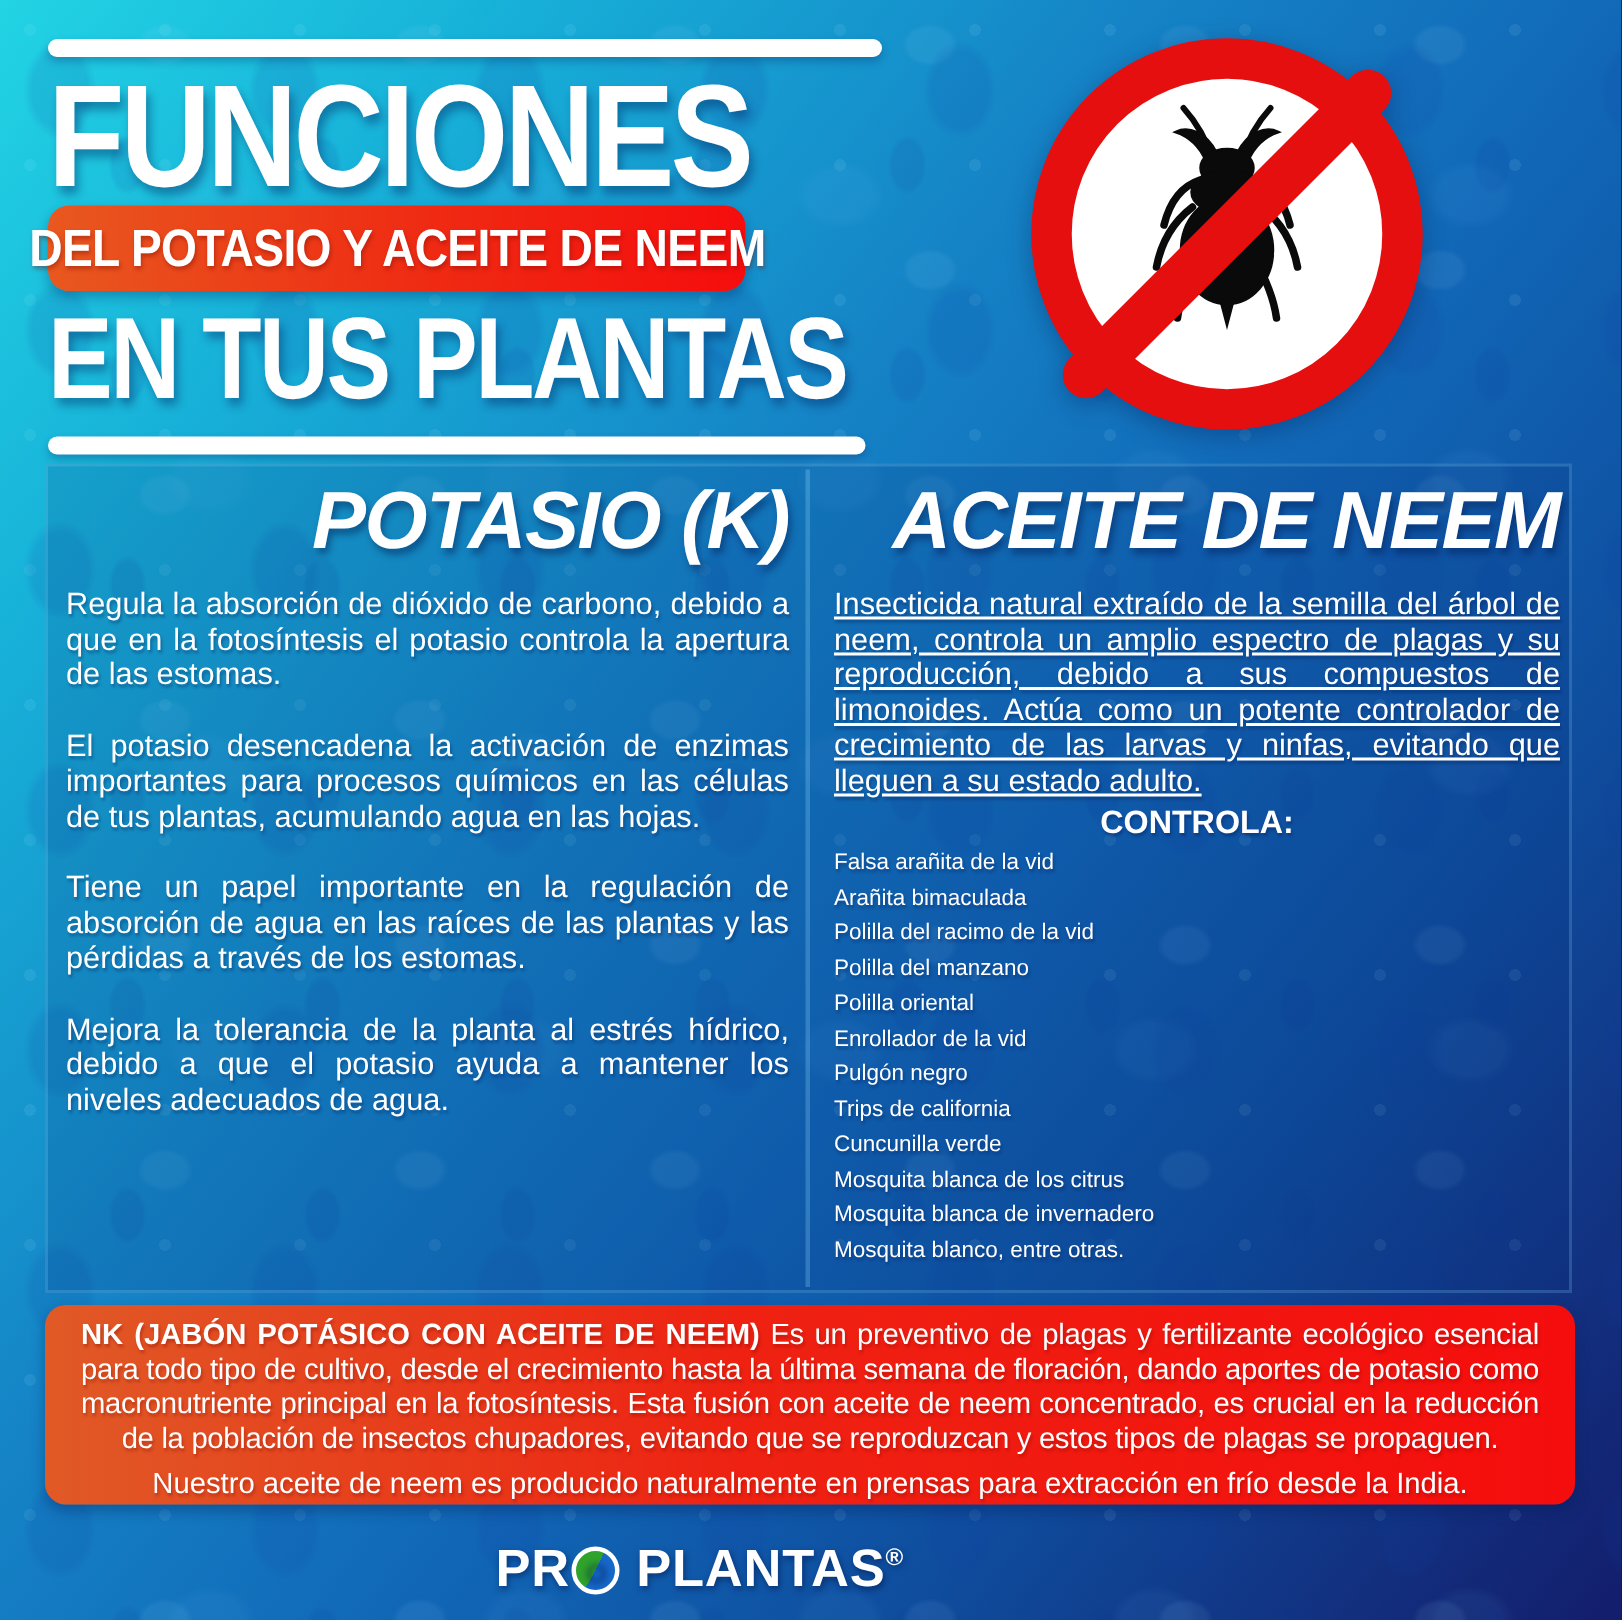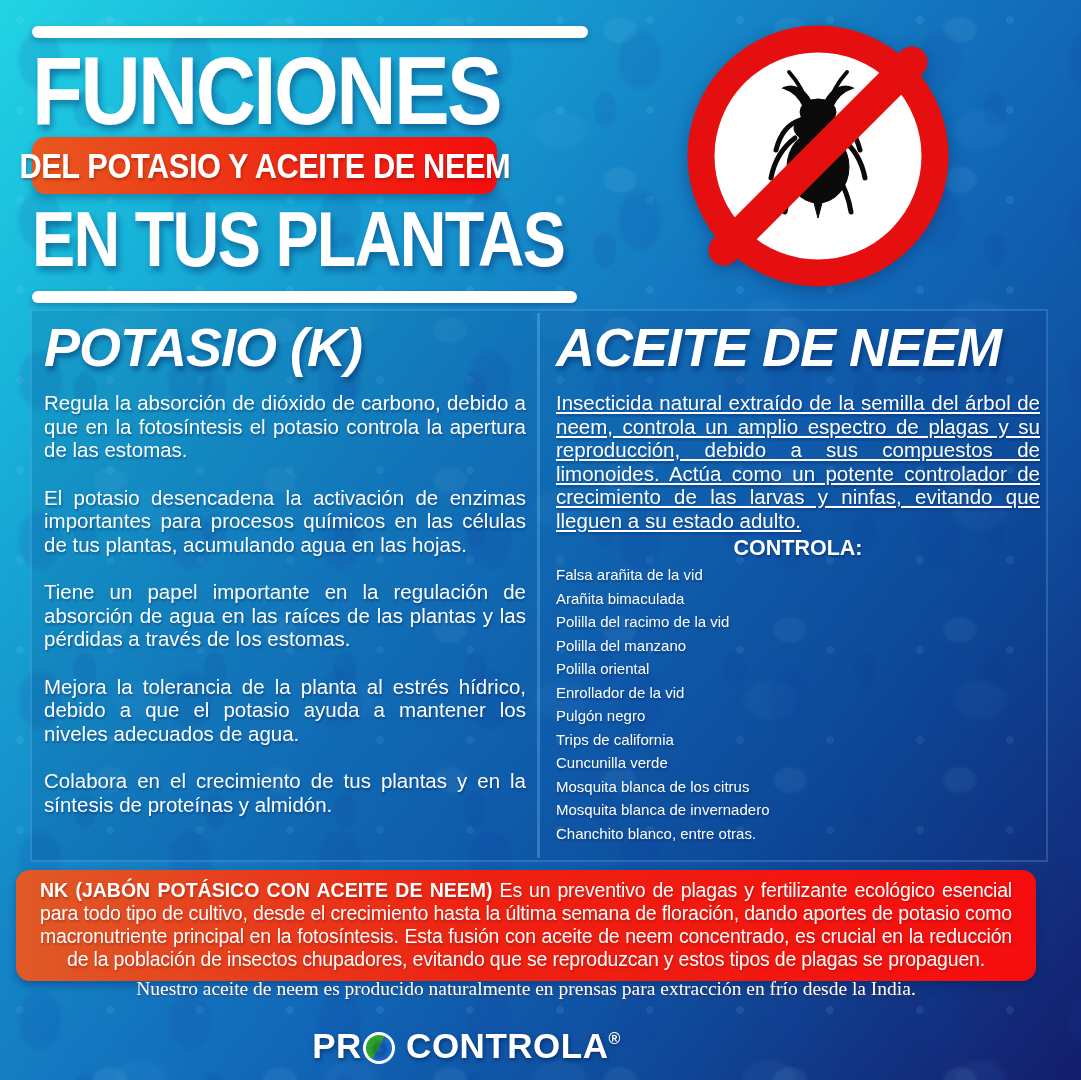--- a/index.html
+++ b/index.html
@@ -52,54 +52,53 @@
   
   .content-panel{
     position:absolute;left:30px;top:309px;width:1018px;height:553px;
     background:rgba(7,42,118,.16);border:2px solid rgba(140,220,255,.22);box-sizing:border-box;
   }
   .col-divider{position:absolute;left:537px;top:313px;width:3px;height:545px;background:rgba(150,225,255,.26);}
   .column{position:absolute;top:320px;}
   .col-left{left:44px;width:482px;}
   .col-right{left:556px;width:484px;}
   .col-title{
-    margin:0 0 16px;text-align:left;font-style:italic;font-weight:bold;
+    margin:0 0 16px;text-align:right;font-style:italic;font-weight:bold;
     font-size:54px;line-height:1.02;letter-spacing:-1px;color:#fff;
     text-shadow:2px 4px 5px rgba(0,25,80,.45);
   }
   .col-text p{
     margin:0 0 24px;font-size:20.5px;line-height:23.5px;text-align:justify;color:#fff;
     text-shadow:1px 2px 2px rgba(0,25,80,.38);
   }
   .controla{
     margin:3px 0 2px;font-size:21.5px;font-weight:bold;text-align:center;
     text-shadow:1px 2px 2px rgba(0,25,80,.38);
   }
   .pest-list{margin:0;padding:0;list-style:none;}
   .pest-list li{
     font-size:15px;line-height:23.5px;color:#fff;
     text-shadow:1px 2px 2px rgba(0,25,80,.38);
   }
   
   .footer-banner{
-    position:absolute;left:16px;top:870px;width:1020px;height:111px;border-radius:14px;
+    position:absolute;left:30px;top:870px;width:1020px;height:133px;border-radius:14px;
     background:linear-gradient(90deg,#e05a26 0%,#ee2212 45%,#f50d0d 100%);
     box-sizing:border-box;padding:9px 24px 8px;
     box-shadow:0 4px 9px rgba(0,25,80,.35);
   }
   .footer-banner p{margin:0;color:#fff;}
   .footer-main{
     font-size:19.5px;line-height:23px;text-align:justify;text-align-last:center;
     letter-spacing:-.2px;text-shadow:1px 2px 2px rgba(120,10,0,.35);
   }
   .footer-main b{letter-spacing:0;}
   .footer-note{
     margin-top:7px !important;font-size:19.5px;text-align:center;
     text-shadow:1px 2px 2px rgba(120,10,0,.35);
-    font-family:Liberation Serif, serif;
   }
   
   .brand{
     position:absolute;left:0;top:1026px;width:933px;text-align:center;
     font-size:35px;font-weight:bold;letter-spacing:.5px;color:#fff;
     text-shadow:1px 2px 4px rgba(0,20,70,.55);
   }
   .globe{
     display:inline-block;width:26px;height:26px;border-radius:50%;
     background:conic-gradient(from 210deg at 50% 50%, #2fa32c 0 175deg, #1668c9 175deg 360deg);
@@ -150,21 +149,20 @@
   <div class="content-panel"></div>
   <div class="col-divider"></div>
 
   <div class="column col-left">
     <h2 class="col-title">POTASIO (K)</h2>
     <div class="col-text">
       <p>Regula la absorción de dióxido de carbono, debido a que en la fotosíntesis el potasio controla la apertura de las estomas.</p>
       <p>El potasio desencadena la activación de enzimas importantes para procesos químicos en las células de tus plantas, acumulando agua en las hojas.</p>
       <p>Tiene un papel importante en la regulación de absorción de agua en las raíces de las plantas y las pérdidas a través de los estomas.</p>
       <p>Mejora la tolerancia de la planta al estrés hídrico, debido a que el potasio ayuda a mantener los niveles adecuados de agua.</p>
-      <p>Colabora en el crecimiento de tus plantas y en la síntesis de proteínas y almidón.</p>
     </div>
   </div>
 
   <div class="column col-right">
     <h2 class="col-title">ACEITE DE NEEM</h2>
     <div class="col-text">
       <p style="margin-bottom:4px;text-decoration:underline;">Insecticida natural extraído de la semilla del árbol de neem, controla un amplio espectro de plagas y su reproducción, debido a sus compuestos de limonoides. Actúa como un potente controlador de crecimiento de las larvas y ninfas, evitando que lleguen a su estado adulto.</p>
     </div>
     <div class="controla">CONTROLA:</div>
     <ul class="pest-list">
@@ -172,25 +170,25 @@
       <li>Arañita bimaculada</li>
       <li>Polilla del racimo de la vid</li>
       <li>Polilla del manzano</li>
       <li>Polilla oriental</li>
       <li>Enrollador de la vid</li>
       <li>Pulgón negro</li>
       <li>Trips de california</li>
       <li>Cuncunilla verde</li>
       <li>Mosquita blanca de los citrus</li>
       <li>Mosquita blanca de invernadero</li>
-      <li>Chanchito blanco, entre otras.</li>
+      <li>Mosquita blanco, entre otras.</li>
     </ul>
   </div>
 
   <div class="footer-banner">
     <p class="footer-main"><b>NK (JABÓN POTÁSICO CON ACEITE DE NEEM)</b><span> Es un preventivo de plagas y fertilizante ecológico esencial para todo tipo de cultivo, desde el crecimiento hasta la última semana de floración, dando aportes de potasio como macronutriente principal en la fotosíntesis. Esta fusión con aceite de neem concentrado, es crucial en la reducción de la población de insectos chupadores, evitando que se reproduzcan y estos tipos de plagas se propaguen.</span></p>
     <p class="footer-note">Nuestro aceite de neem es producido naturalmente en prensas para extracción en frío desde la India.</p>
   </div>
 
   <div class="brand">
-    <span>PR</span><span class="globe"><span class="globe-o">O</span></span><span> CONTROLA</span><sup>®</sup>
+    <span>PR</span><span class="globe"><span class="globe-o">O</span></span><span> PLANTAS</span><sup>®</sup>
   </div>
 </div>
 
 </body></html>

